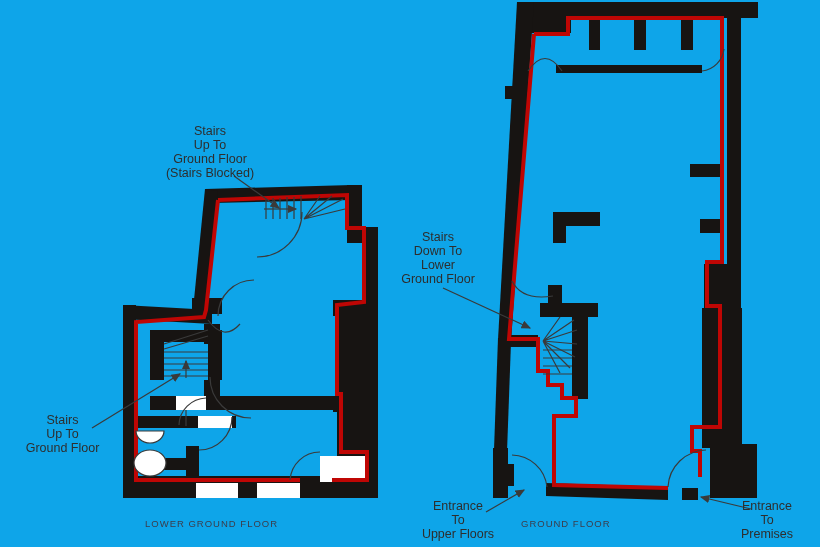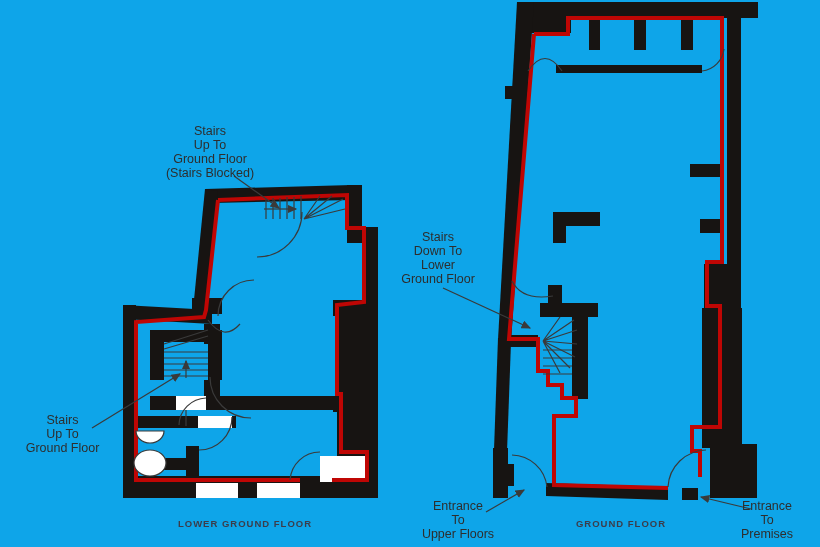--- a/index.html
+++ b/index.html
@@ -12,21 +12,21 @@
   .cut{fill:#ffffff;stroke:none;}
   .demise{fill:none;stroke:#bf0604;stroke-width:4;stroke-linejoin:miter;}
   .thin{fill:none;stroke:#3a3a3a;stroke-width:1.2;}
   .fix{fill:#ffffff;stroke:#3a3a3a;stroke-width:1.2;}
   .leader{fill:none;stroke:#3a3a3a;stroke-width:1.2;}
   .anno{
     position:absolute;text-align:center;white-space:pre-line;
     font-size:12.5px;line-height:14px;color:#2e2e2e;
   }
   .floor-label{
-    position:absolute;text-align:center;font-size:9.5px;font-weight:bold;
+    position:absolute;font-size:9.5px;font-weight:normal;
     letter-spacing:1px;color:#3c3c4a;
   }
 </style>
 </head>
 <body>
 
 <div class="canvas">
 
 <svg width="820" height="547" viewBox="0 0 820 547">
   <defs>

